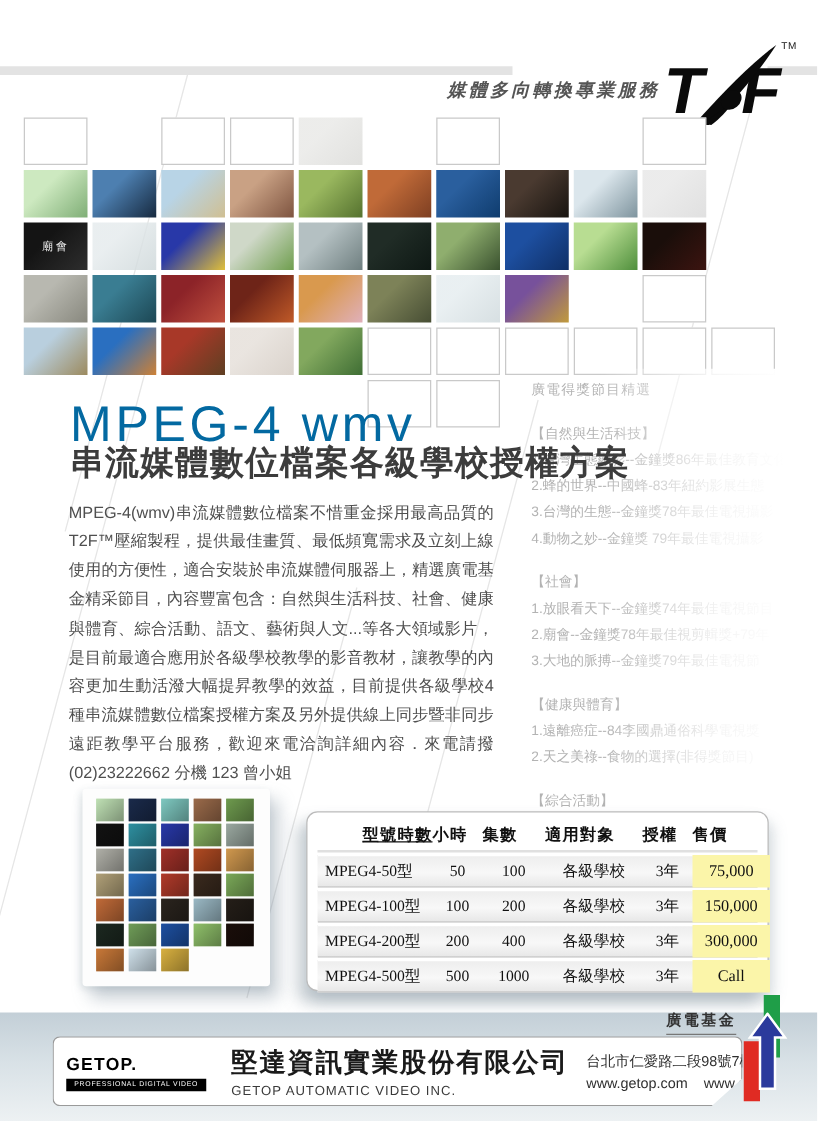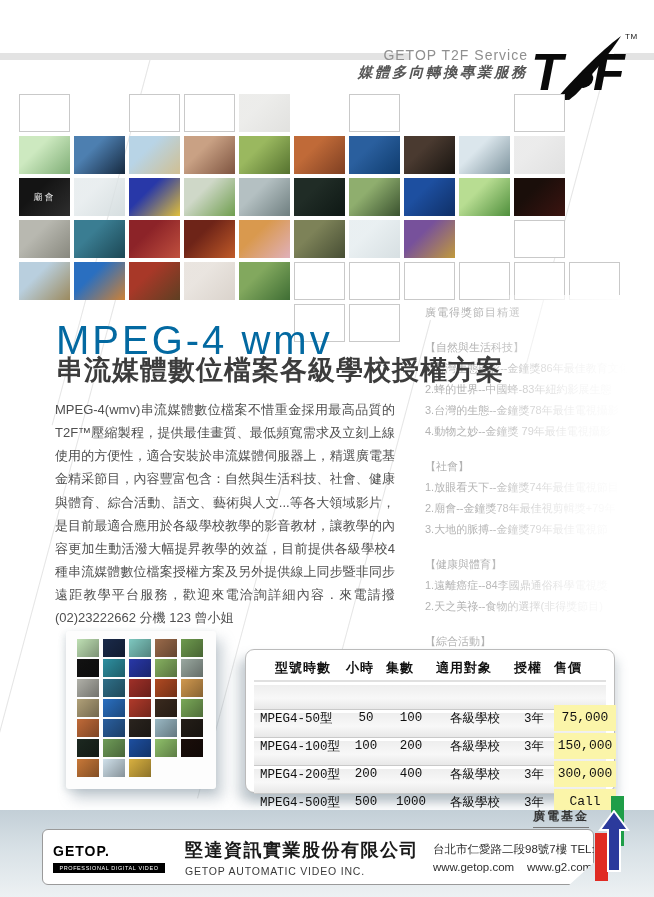--- a/index.html
+++ b/index.html
@@ -49,40 +49,40 @@
     display:grid; grid-template-columns:repeat(5,22px); grid-auto-rows:18px; column-gap:4px; row-gap:2px; }
   .mini-tile { width:22px; height:18px; }
 
   
   .price-card { position:absolute; left:245px; top:649px; width:370px; height:144px; background:#fff;
     border:1px solid #bbb; border-radius:9px; box-shadow:-7px 9px 12px rgba(100,120,135,.35), 4px 8px 10px rgba(120,140,150,.25);
     padding:6px 8px 0 8px; }
   .trow, .thead { display:grid; grid-template-columns:92px 40px 50px 78px 40px 62px; align-items:center; }
   .thead { height:26px; border-bottom:2px solid #e0e0e0; }
   .th { font-size:13px; font-weight:bold; color:#111; text-align:left; letter-spacing:1px; }
-  .th:first-child { text-align:center; padding-left:6px; }
+  .th:first-child { text-align:right; padding-left:6px;text-decoration:underline; }
   .trow { height:26px; margin-top:2px; background:linear-gradient(180deg,#ededed 0%,#f8f8f8 55%,#e6e6e6 100%);
     box-shadow:inset 0 -1px 0 #c9c9c9, inset 0 1px 0 #fff; }
-  .td { font-family:Liberation Mono, monospace; font-size:12.5px; color:#111; text-align:center; letter-spacing:0;margin-top:21px; }
+  .td { font-family:Liberation Serif, serif; font-size:12.5px; color:#111; text-align:center; letter-spacing:0; }
   .td:first-child { text-align:left; padding-left:6px; }
   .td.price { height:26px; line-height:26px; background:#fbf5a9; font-size:13px; }
 
   
   .bottom-band { position:absolute; left:0; top:810px; width:654px; height:87px;
     background:linear-gradient(180deg,#c3cfd7 0%,#d8e1e6 45%,#edf1f3 100%); }
   .footer-card { position:absolute; left:42px; top:829px; width:552px; height:56px; background:#fff;
     border:1px solid #9a9a9a; border-radius:6px;
     clip-path:polygon(0 0,100% 0,100% 60%,95.5% 100%,0 100%);
     display:flex; align-items:center; padding:0 10px; gap:14px; }
   .getop-logo { width:118px; flex:0 0 auto; text-align:left; }
   .getop-name { font-size:14px; font-weight:bold; color:#000; letter-spacing:1px; line-height:20px; }
   .getop-tagbar { margin-top:2px; background:#000; color:#fff; font-size:5.5px; letter-spacing:.6px;
     text-align:center; padding:2px 1px; width:112px; }
   .company-block { flex:0 0 auto; }
-  .company-zh { font-size:18px; font-weight:bold; color:#1a1a1a; letter-spacing:1.5px; }
+  .company-zh { font-size:21px; font-weight:bold; color:#1a1a1a; letter-spacing:1.5px; }
   .company-en { font-size:10.5px; color:#3a3a3a; letter-spacing:.8px; margin-top:3px; }
   .contact-block { flex:1 1 auto; }
   .contact-line { font-size:11.5px; color:#2e2e2e; white-space:pre; }
   .contact-line + .contact-line { margin-top:4px; }
 
   .fund-label { position:absolute; left:533px; top:808px; font-size:12px; font-weight:bold; color:#333;
     letter-spacing:2px; border-bottom:1px solid #777; padding-bottom:2px; }
   .fund-logo { position:absolute; left:592px; top:796px; width:44px; height:90px; }
   .fund-green { position:absolute; left:19px; top:0; width:13px; height:50px; background:#1f9e48; }
   .fund-red { position:absolute; left:3px; top:37px; width:13px; height:48px; background:#e02b23; }
@@ -94,21 +94,20 @@
 <div id="canvas">
 
   <div class="diag" style="left:150px; top:58px; height:380px;"></div>
   <div class="diag" style="left:115px; top:300px; height:500px;"></div>
   <div class="diag" style="left:430px; top:320px; height:470px;"></div>
   <div class="diag" style="left:602px; top:80px; height:300px;"></div>
   <div class="diag" style="left:285px; top:470px; height:340px;"></div>
 
   <div class="hdr-bar" style="left:0; top:53px; width:410px;"></div>
   <div class="hdr-bar" style="left:614px; top:53px; width:40px;"></div>
-  <div class="svc-label">GETOP T2F Service</div>
   <div class="svc-sublabel">媒體多向轉換專業服務</div>
   <div class="t2f-logo">
     <svg width="100" height="66" viewBox="0 0 100 66">
       <text x="-2" y="54" font-family="Liberation Sans, sans-serif" font-size="52" font-weight="bold" font-style="italic" fill="#0a0a0a">T</text>
       <text x="60" y="54" font-family="Liberation Sans, sans-serif" font-size="52" font-weight="bold" font-style="italic" fill="#0a0a0a">F</text>
       <path d="M22 64 C40 44 66 16 88 0 C74 22 50 50 34 64 Z" fill="#0a0a0a"></path>
       <path d="M30 63 C38 56 44 52 52 48 C46 56 40 61 36 64 Z" fill="#0a0a0a"></path>
       <ellipse cx="52" cy="44" rx="9" ry="7" fill="#0a0a0a" transform="rotate(-40 52 44)"></ellipse>
     </svg>
   </div>

